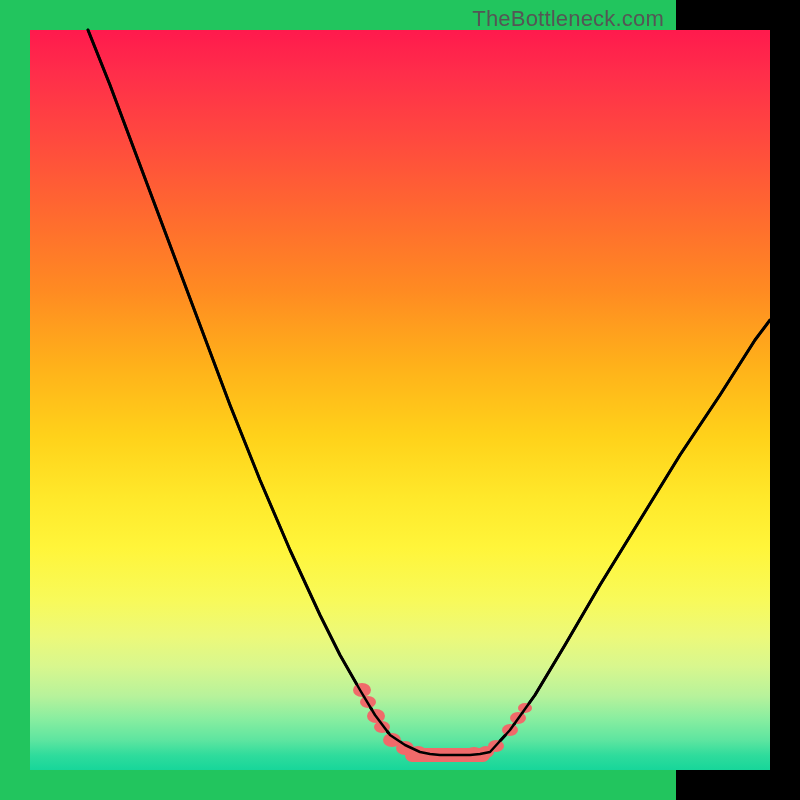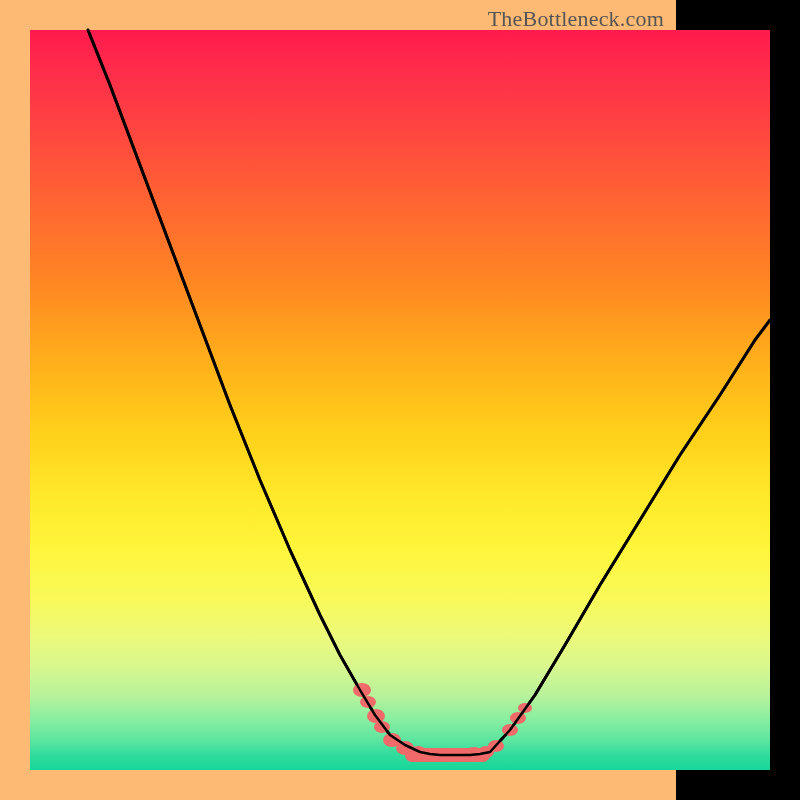--- a/index.html
+++ b/index.html
@@ -8,22 +8,21 @@
     width: 800px;
     height: 800px;
     overflow: hidden;
     background: #000;
     font-family: Arial, Helvetica, sans-serif;
   }
   .frame {
     position: relative;
     width: 676px;
     height: 800px;
-    background: #fdba74;
-    font-family: Liberation Serif, serif;
+    background: #22c55e;
   }
   .plot {
     position: absolute;
     left: 30px;
     top: 30px;
     width: 740px;
     height: 740px;
     
     background: linear-gradient(to bottom,
       #ff1a4d 0%,

